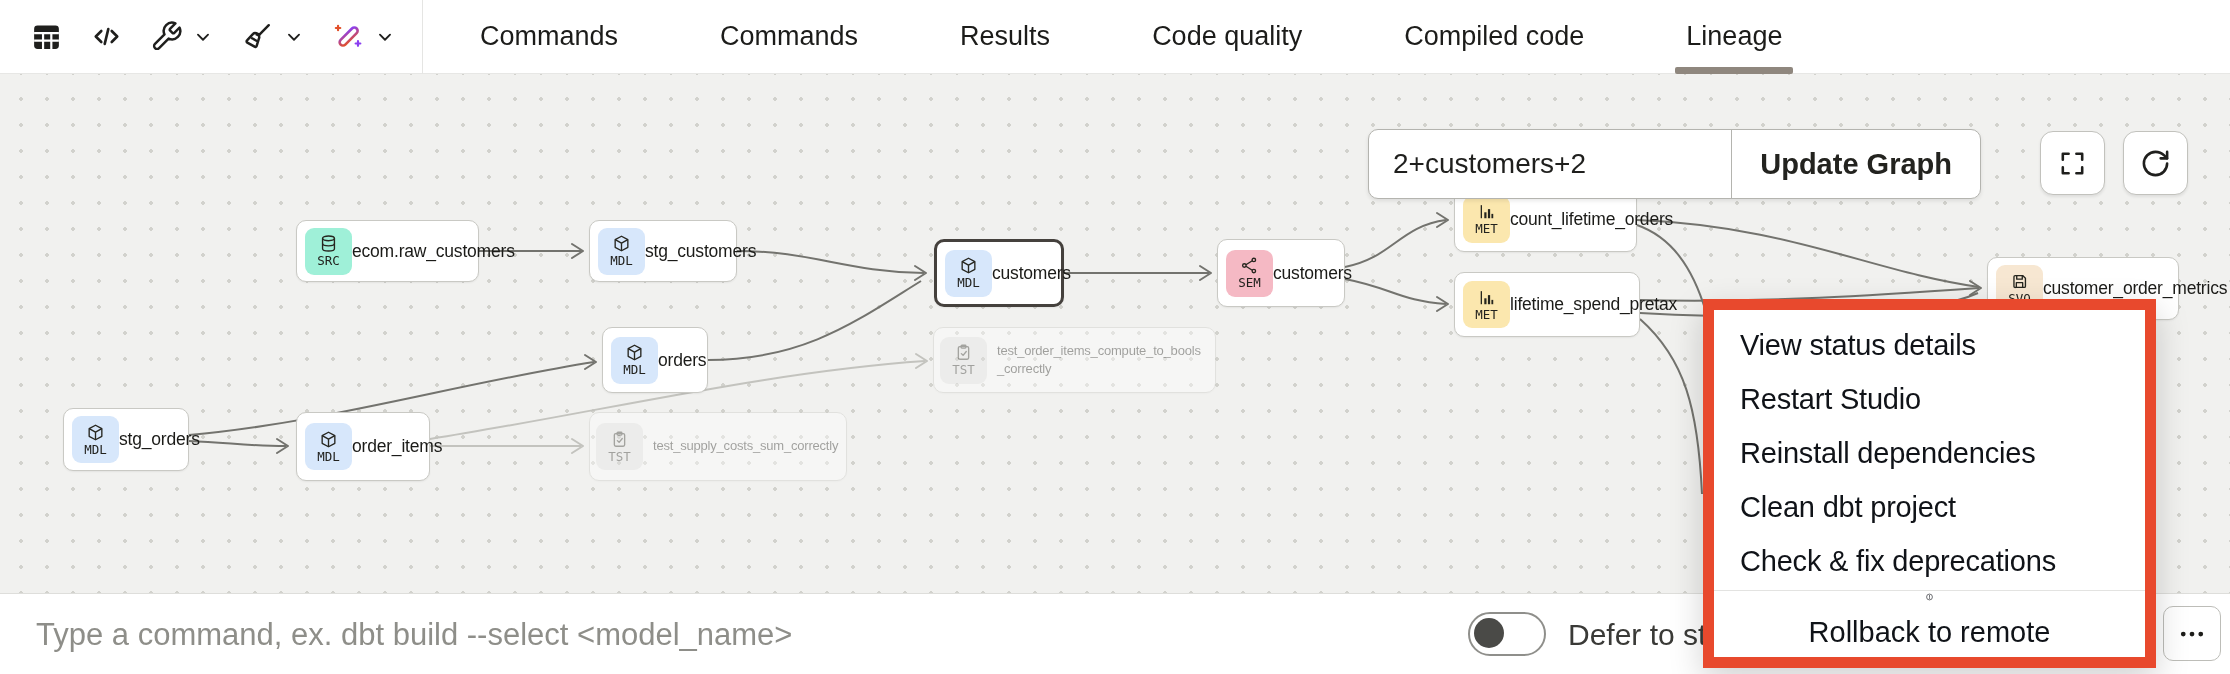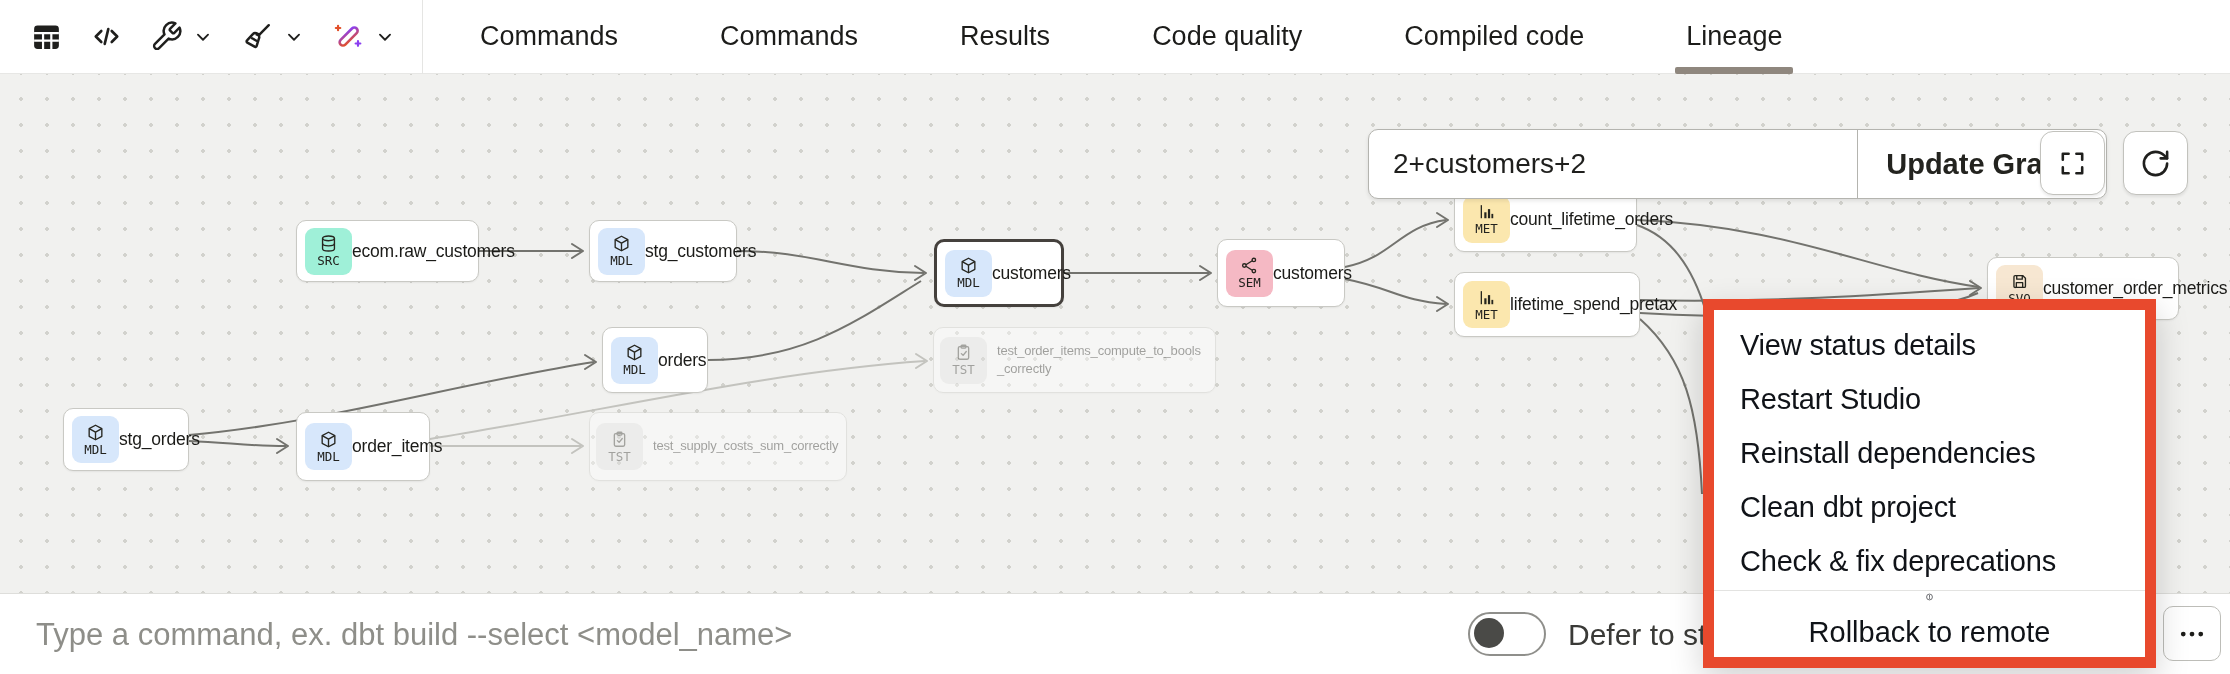--- a/index.html
+++ b/index.html
@@ -33,21 +33,21 @@
          align-items:center;justify-content:center;flex:0 0 auto;}
   .badge svg{width:19px;height:19px;display:block;}
   .bt{font-family:"DejaVu Sans Mono",monospace;font-size:12.5px;line-height:1.05;color:#22221e;margin-top:1px;}
   .nlabel{font-size:17.5px;color:#1b1b18;letter-spacing:-.2px;}
   .nlabel.sm{font-size:13px;line-height:1.4;overflow-wrap:anywhere;}
   .nlabel.nw{white-space:nowrap;}
   .b-mdl{background:#d7e7fb}.b-src{background:#9ff0d8}.b-sem{background:#f5b9c4}
   .b-met{background:#fbe7ae}.b-svq{background:#f7e7d2}.b-tst{background:#e5e5e5}
 
   
-  .selector-group{position:absolute;left:1368px;top:129px;width:739px;height:70px;background:#fff;
+  .selector-group{position:absolute;left:1368px;top:129px;width:613px;height:70px;background:#fff;
           border:1.5px solid #b4b4af;border-radius:10px;display:flex;z-index:6;
           box-shadow:0 2px 4px rgba(0,0,0,.09);box-sizing:border-box;}
   .sel-input{flex:1;min-width:0;border:none;outline:none;background:transparent;
           font-family:"Liberation Sans",sans-serif;font-size:28px;color:#1f1f1d;padding:0 24px;}
   .upd-btn{border:none;border-left:1.5px solid #b4b4af;background:transparent;padding:0 28px;
           display:flex;align-items:center;font-family:"Liberation Sans",sans-serif;
           font-size:29px;font-weight:600;color:#23231f;cursor:pointer;}
   .sq-btn{position:absolute;width:63px;height:62px;background:#fff;border:1.5px solid #c2c2bd;
           border-radius:13px;display:flex;align-items:center;justify-content:center;z-index:6;
           box-shadow:0 2px 3px rgba(0,0,0,.08);cursor:pointer;}

